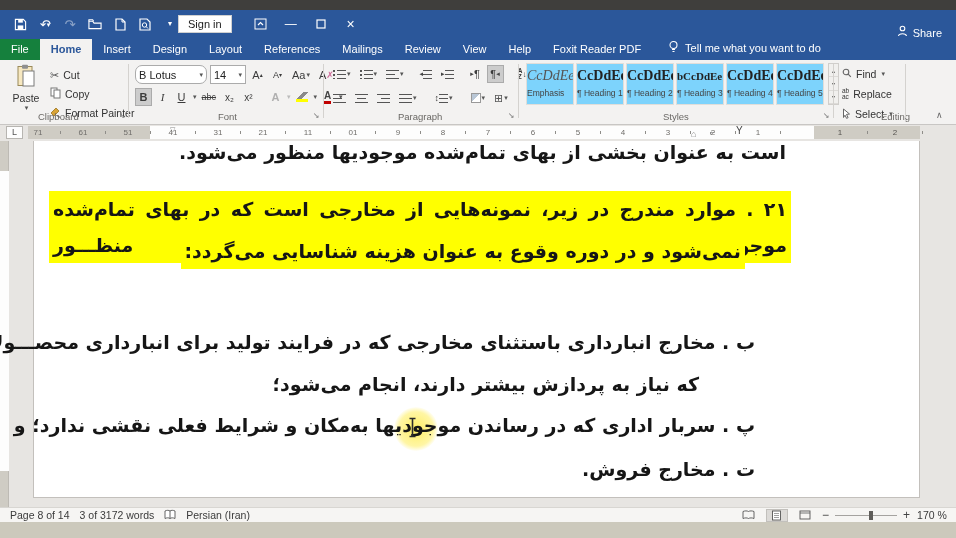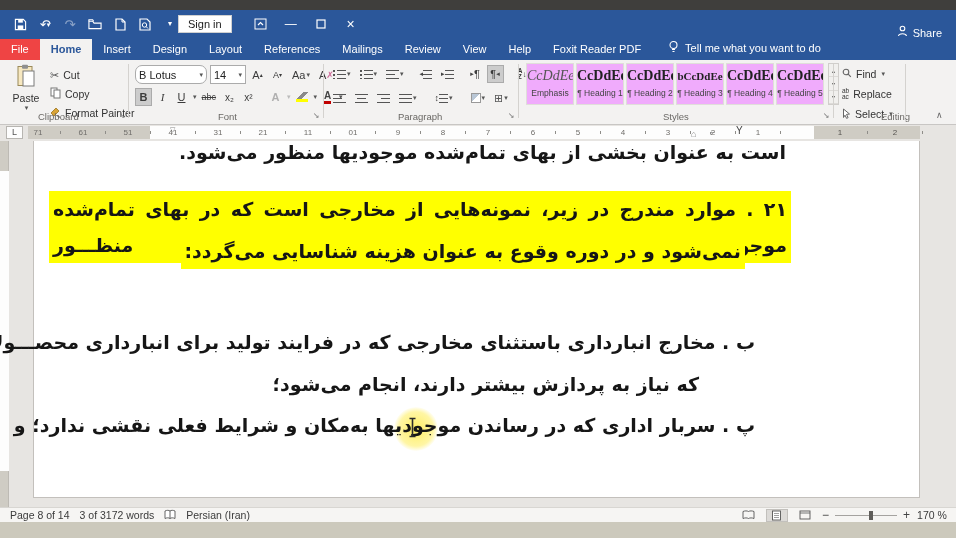--- a/index.html
+++ b/index.html
@@ -67,21 +67,21 @@
     linear-gradient(#555,#555) 4px 0/9px 1px no-repeat,
     linear-gradient(#555,#555) 4px 4px/9px 1px no-repeat,
     linear-gradient(#555,#555) 4px 8px/9px 1px no-repeat;}
   .minitri{font-size:7px;color:#444;}
   .stackAZ{display:inline-flex;flex-direction:column;font-size:6.5px;line-height:6px;color:#333;font-weight:bold;}
   .ic-hl{display:inline-block;width:12px;height:10px;border-bottom:3px solid #ffff00;background:linear-gradient(135deg,transparent 38%,#8a8a8a 38%,#8a8a8a 68%,transparent 68%);}
   .ic-fc{font-size:10px;font-weight:bold;color:#444;border-bottom:3px solid #c00000;line-height:10px;}
   .ic-sh{display:inline-block;width:10px;height:10px;border:1px solid #999;background:linear-gradient(135deg,#b9c7d6 50%,#fff 50%);}
 
   
-  .stylecard{position:absolute;top:3px;width:48px;height:42px;background:#f0abfc;border:1px solid #e0deda;text-align:center;cursor:pointer;}
+  .stylecard{position:absolute;top:3px;width:48px;height:42px;background:#7dd3fc;border:1px solid #e0deda;text-align:left;cursor:pointer;}
   .stylecard .prev{font-family:"Liberation Serif","DejaVu Serif",serif;font-size:14px;color:#222;font-weight:bold;line-height:24px;white-space:nowrap;overflow:hidden;}
   .stylecard .prev.em{font-style:italic;font-weight:normal;color:#555;}
   .stylecard .nm{font-size:8.5px;color:#444;white-space:nowrap;overflow:hidden;}
   .scrollcol{position:absolute;left:302px;top:3px;width:11px;height:42px;border:1px solid #d0cecb;display:flex;flex-direction:column;}
   .scrollcol span{flex:1;display:flex;align-items:center;justify-content:center;font-size:6px;color:#555;background:#f1f0ee;border-bottom:1px solid #dddbd8;cursor:pointer;}
 
   
   #rulerrow{position:absolute;left:0;top:125px;width:956px;height:16px;background:#e7e5e2;}
   #tabselector{position:absolute;left:6px;top:1px;width:17px;height:13px;background:#fdfdfd;border:1px solid #b7b5b1;color:#555;font-size:9px;line-height:11px;text-align:center;cursor:pointer;}
   #ruler-bar{position:absolute;left:28px;top:1px;width:892px;height:13px;background:#cfccc4;}
@@ -161,21 +161,21 @@
     <span class="winbtn">
         <svg width="10" height="10" viewBox="0 0 10 10">
           <rect x="1" y="1" width="8" height="8" fill="none" stroke="#fff" stroke-width="1.2"></rect>
         </svg>
       </span>
     <span class="winbtn" style="font-size:14px;">×</span>
   </div>
 </div>
 
 <div id="tabrow">
-  <span class="rtab" style="background:#ef4444;">File</span>
+  <span class="rtab" style="background:#15803d;">File</span>
   <span class="rtab active">Home</span>
   <span class="rtab">Insert</span>
   <span class="rtab">Design</span>
   <span class="rtab">Layout</span>
   <span class="rtab">References</span>
   <span class="rtab">Mailings</span>
   <span class="rtab">Review</span>
   <span class="rtab">View</span>
   <span class="rtab">Help</span>
   <span class="rtab">Foxit Reader PDF</span>
@@ -497,20 +497,21 @@
 
     <div class="dline" style="top:186px;right:164px;">ب .  مخارج انبارداری باستثنای مخارجی که در فرایند تولید برای انبارداری محصـــولاتی</div>
     <div class="dline" style="top:228px;right:220px;">که نیاز به پردازش بیشتر دارند، انجام می‌شود؛</div>
 
     <div id="click-halo" style="left:360px;top:266px;"></div>
     <div class="dline" style="top:269px;right:164px;">پ .  سربار اداری که در رساندن موجودیها به‌مکان و شرایط فعلی نقشی ندارد؛ و</div>
     <div id="ibeam" style="left:374px;top:276px;"><svg width="9" height="21" viewBox="0 0 9 21">
           <path d="M1.5 1.5h6M4.5 1.5v18M1.5 19.5h6" fill="none" stroke="#2a2a2a" stroke-width="1.6"></path>
         </svg></div>
 
+    <div class="dline" style="top:313px;right:164px;">ت .  مخارج فروش.</div>
   </div>
 </div>
 
 <div id="statusbar">
   <span class="sitem">Page 8 of 14</span>
   <span class="sitem">3 of 3172 words</span>
   <span class="sitem"><svg width="12" height="11" viewBox="0 0 12 11">
         <path d="M1 2c1.8-.9 3.8-.9 5 0 1.2-.9 3.2-.9 5 0v7.5c-1.8-.9-3.8-.9-5 0-1.2-.9-3.2-.9-5 0z" fill="#fff" stroke="#555" stroke-width=".9"></path>
         <path d="M6 2v7.5" stroke="#555" stroke-width=".9"></path>
       </svg></span>

